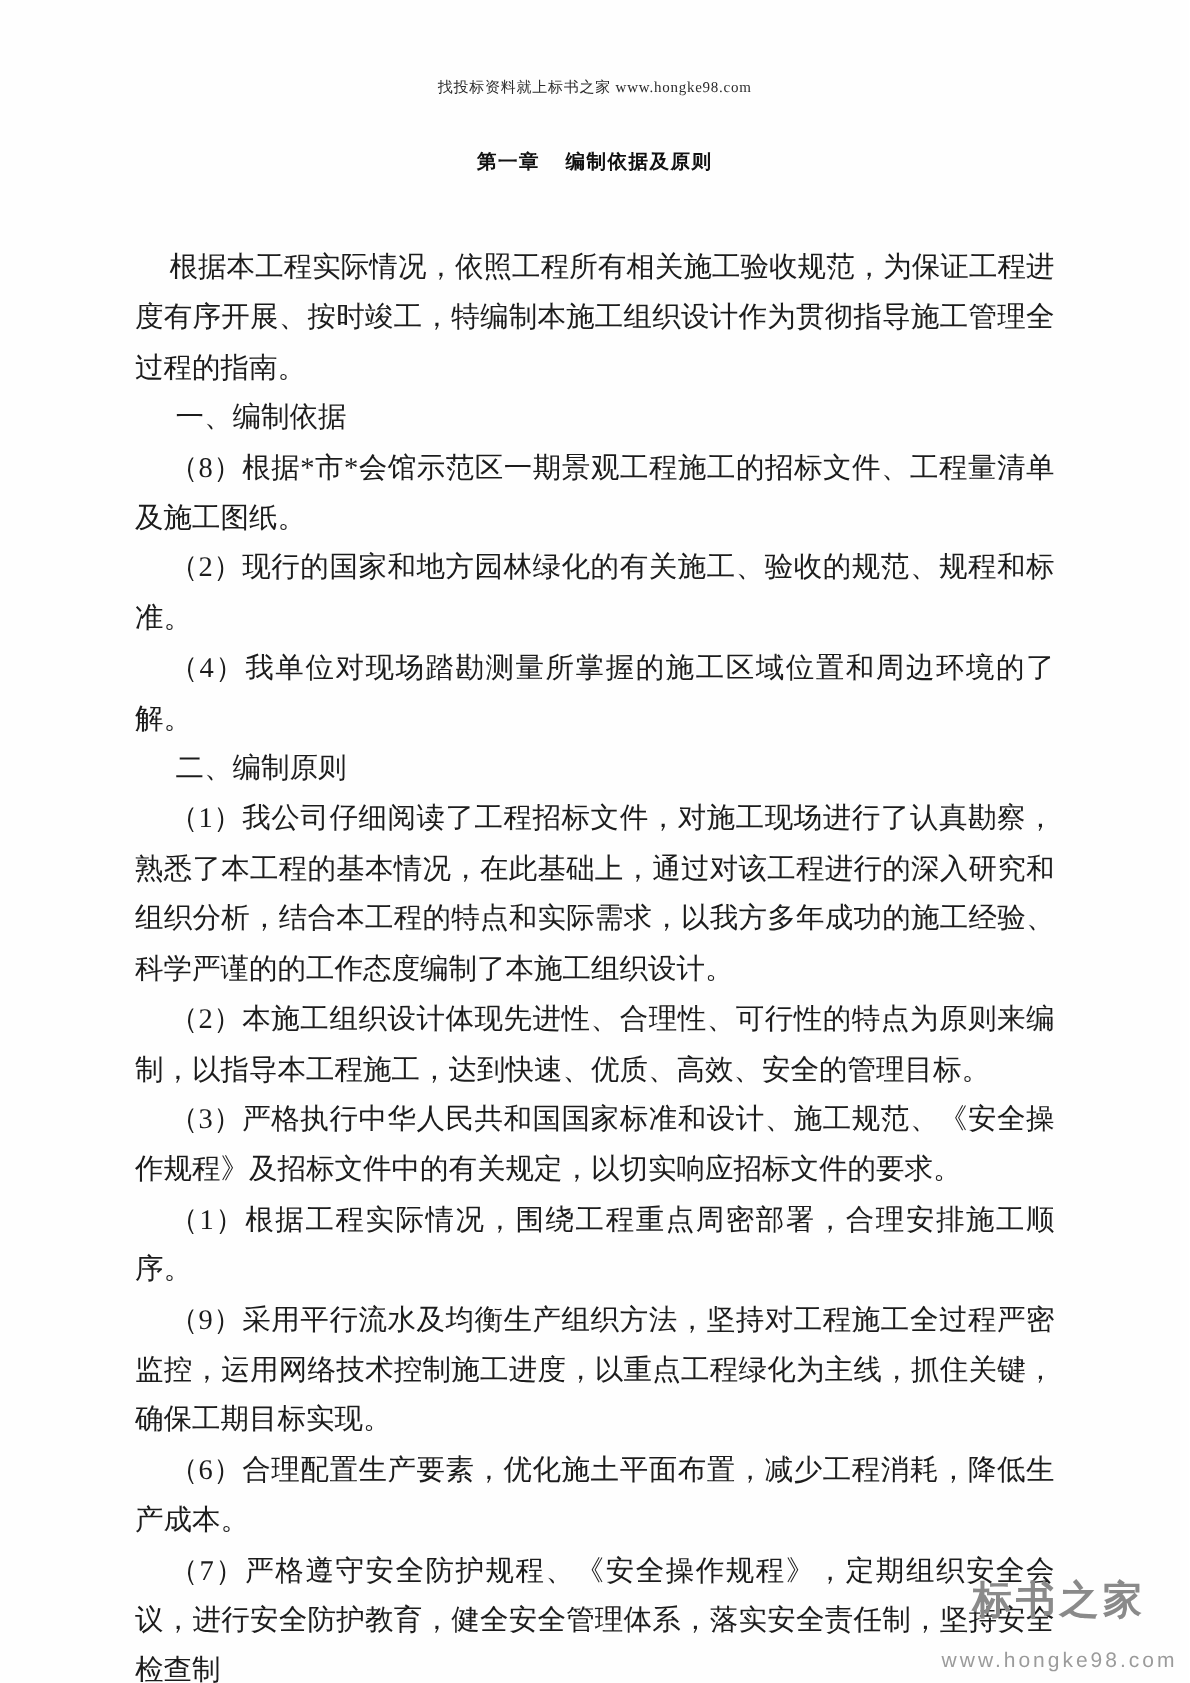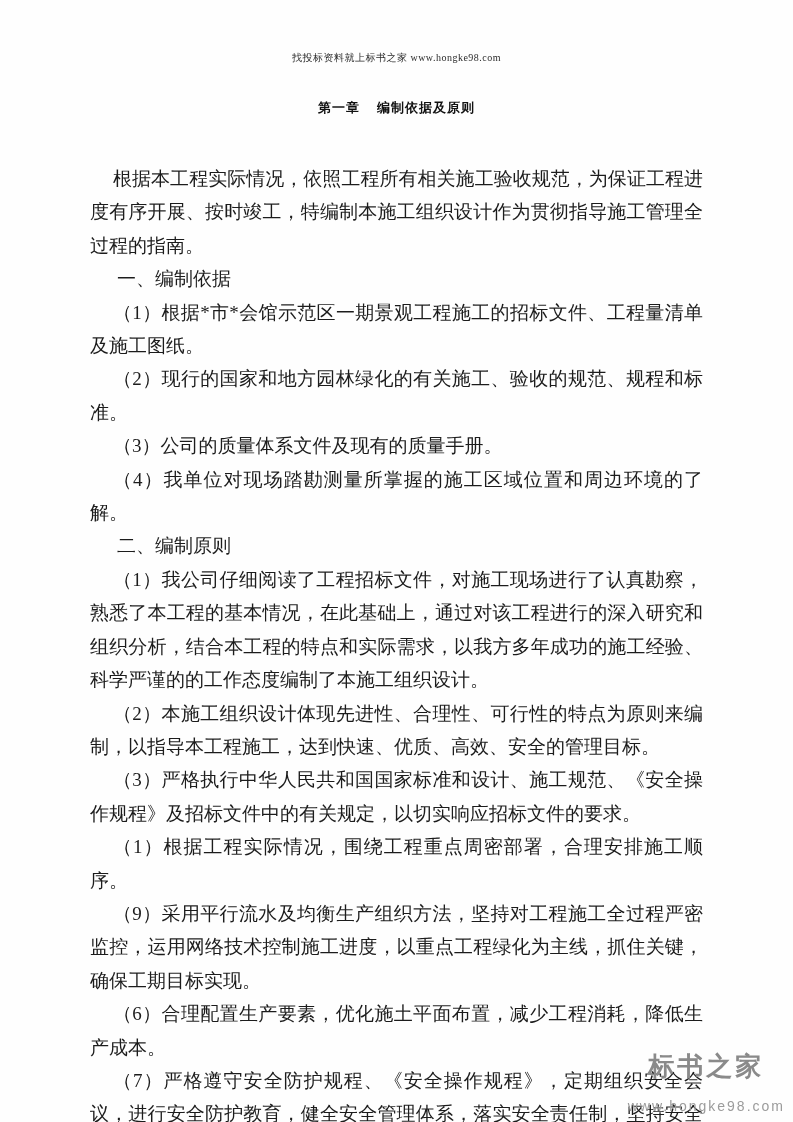--- a/index.html
+++ b/index.html
@@ -87,23 +87,22 @@
 
   <div class="doc-header">找投标资料就上标书之家 www.hongke98.com</div>
 
   <h1 class="doc-title">
     <span>第一章</span><span class="title-text">编制依据及原则</span>
   </h1>
 
   <div class="doc-body">
     <p>根据本工程实际情况，依照工程所有相关施工验收规范，为保证工程进度有序开展、按时竣工，特编制本施工组织设计作为贯彻指导施工管理全过程的指南。</p>
     <p class="sec">一、编制依据</p>
-    <p>（1）根据*市*会馆示范区一期景观工程施工的招标文件、工程量清单及施工图纸。</p>
+    <p>（8）根据*市*会馆示范区一期景观工程施工的招标文件、工程量清单及施工图纸。</p>
     <p>（2）现行的国家和地方园林绿化的有关施工、验收的规范、规程和标准。</p>
-    <p>（3）公司的质量体系文件及现有的质量手册。</p>
     <p>（4）我单位对现场踏勘测量所掌握的施工区域位置和周边环境的了解。</p>
     <p class="sec">二、编制原则</p>
     <p>（1）我公司仔细阅读了工程招标文件，对施工现场进行了认真勘察，熟悉了本工程的基本情况，在此基础上，通过对该工程进行的深入研究和组织分析，结合本工程的特点和实际需求，以我方多年成功的施工经验、科学严谨的的工作态度编制了本施工组织设计。</p>
     <p>（2）本施工组织设计体现先进性、合理性、可行性的特点为原则来编制，以指导本工程施工，达到快速、优质、高效、安全的管理目标。</p>
     <p>（3）严格执行中华人民共和国国家标准和设计、施工规范、《安全操作规程》及招标文件中的有关规定，以切实响应招标文件的要求。</p>
     <p>（1）根据工程实际情况，围绕工程重点周密部署，合理安排施工顺序。</p>
     <p>（9）采用平行流水及均衡生产组织方法，坚持对工程施工全过程严密监控，运用网络技术控制施工进度，以重点工程绿化为主线，抓住关键，确保工期目标实现。</p>
     <p>（6）合理配置生产要素，优化施土平面布置，减少工程消耗，降低生产成本。</p>
     <p>（7）严格遵守安全防护规程、《安全操作规程》，定期组织安全会议，进行安全防护教育，健全安全管理体系，落实安全责任制，坚持安全检查制</p>
   </div>

